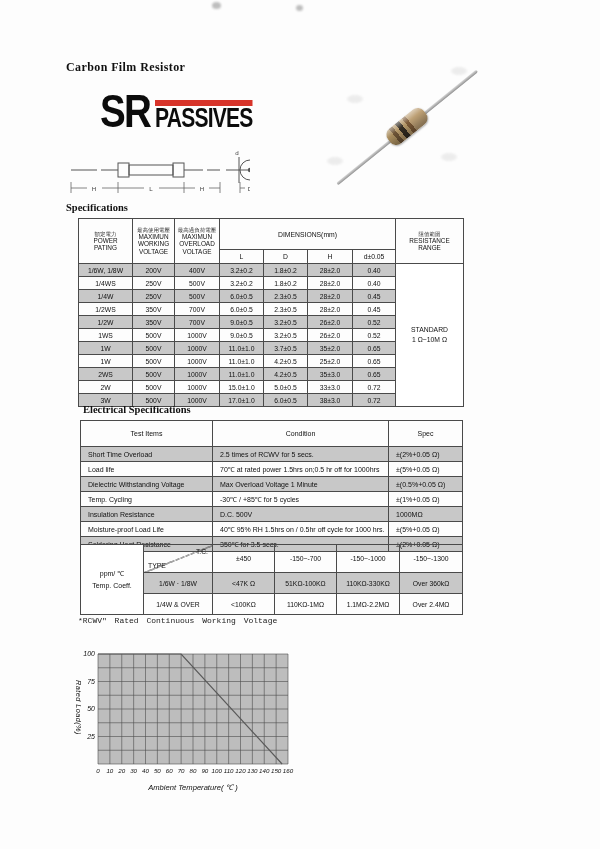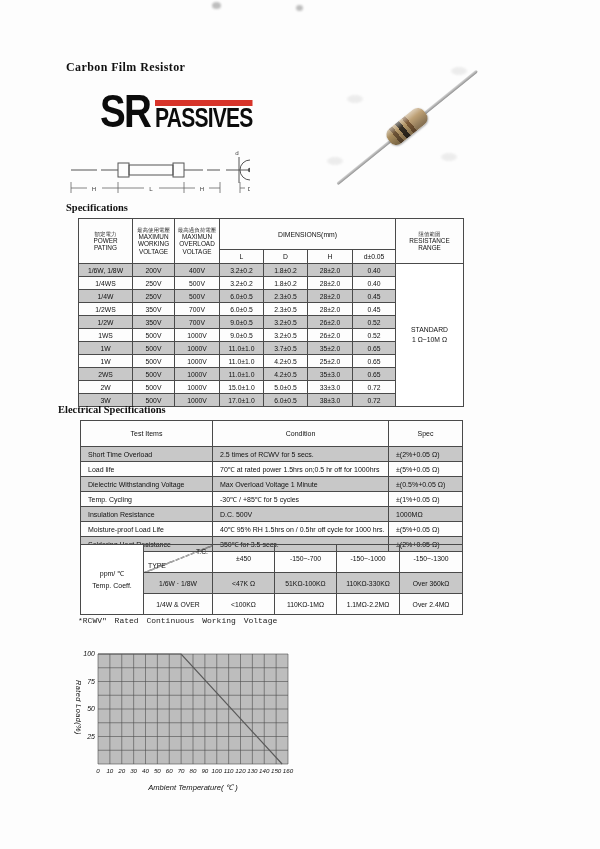--- a/index.html
+++ b/index.html
@@ -287,21 +287,21 @@
           <td>500V</td>
           <td>1000V</td>
           <td>17.0±1.0</td>
           <td>6.0±0.5</td>
           <td>38±3.0</td>
           <td>0.72</td>
         </tr>
       </tbody>
   </table>
 
-  <div class="sec-head" style="left:58px;top:404px;">Electrical Specifications</div>
+  <div class="sec-head" style="left:83px;top:404px;">Electrical Specifications</div>
 
   <table class="etable elec">
     <colgroup>
         <col style="width:132px">
         <col style="width:176px">
         <col style="width:74px">
       </colgroup>
     <thead>
       <tr>
         <th>Test Items</th>

